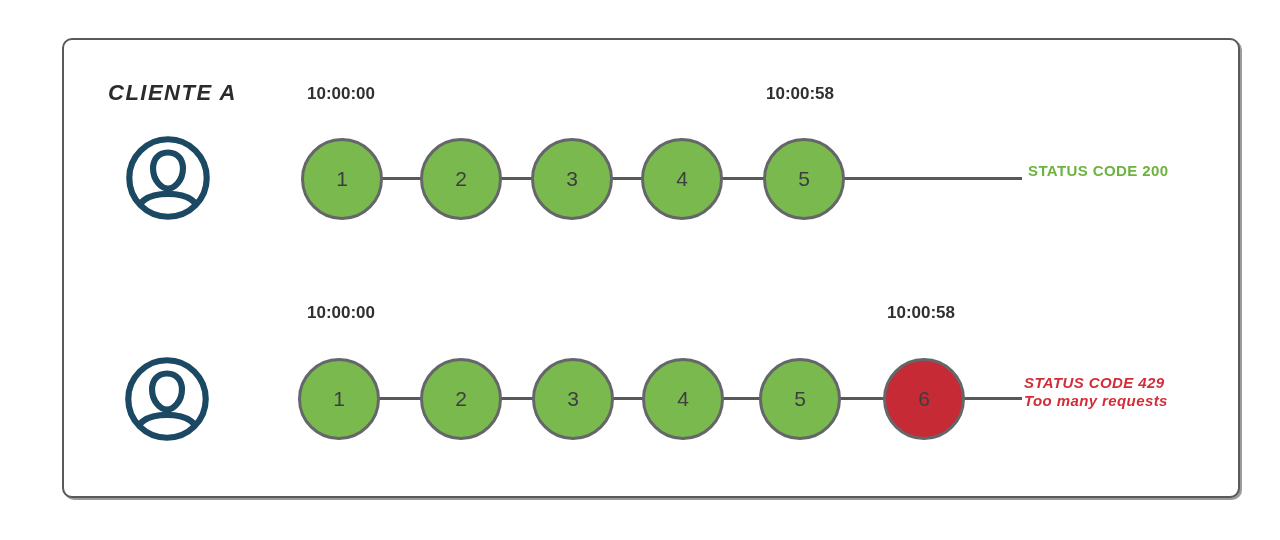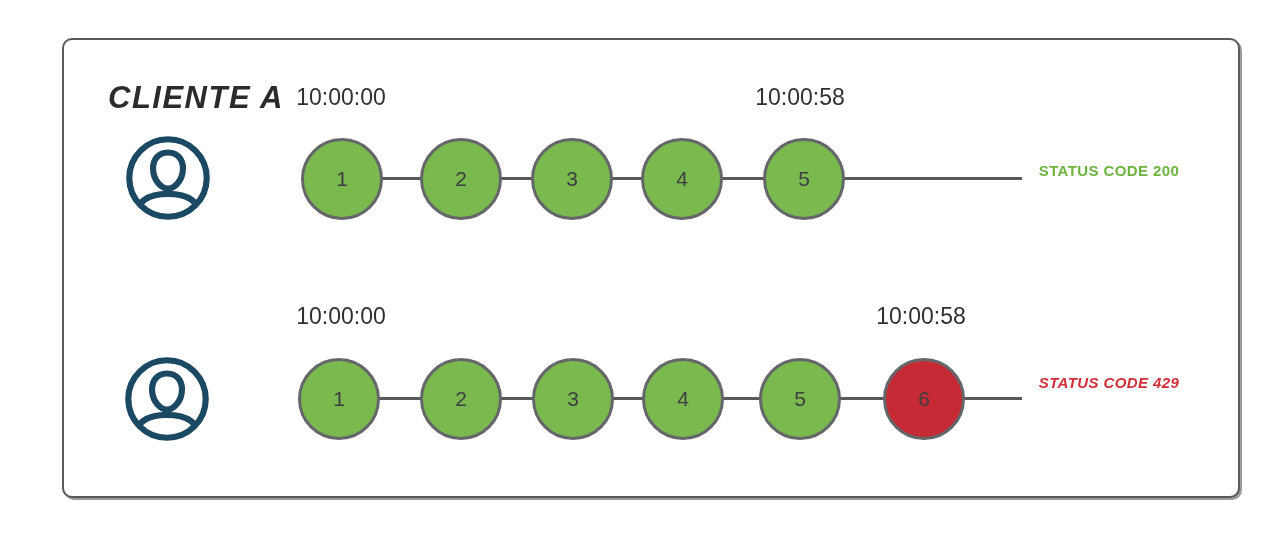--- a/index.html
+++ b/index.html
@@ -19,34 +19,34 @@
     border-radius: 10px;
     box-sizing: border-box;
     box-shadow: 2px 2px 0 rgba(88,89,91,0.6);
     background: #ffffff;
   }
   .client-label {
     position: absolute;
     font-family: "Liberation Sans", sans-serif;
     font-weight: bold;
     font-style: italic;
-    font-size: 31px;
+    font-size: 22px;
     letter-spacing: 1.5px;
     color: #2b2b2b;
     white-space: nowrap;
   }
   .avatar {
     position: absolute;
     width: 88px; height: 88px;
   }
   .timestamp {
     position: absolute;
     transform: translateX(-50%);
-    font-weight: normal;
-    font-size: 23px;
+    font-weight: bold;
+    font-size: 17px;
     color: #2f3032;
     white-space: nowrap;
   }
   .connector {
     position: absolute;
     height: 3px;
     background: #58595b;
   }
   .node {
     position: absolute;
@@ -57,21 +57,20 @@
     display: flex;
     align-items: center;
     justify-content: center;
     font-size: 21px;
     color: #3d3e40;
   }
   .node.success { background: #79b94e; }
   .node.error   { background: #c62a35; }
   .status-block {
     position: absolute;
-    text-align: center;
     font-weight: bold;
     font-size: 15px;
     line-height: 18px;
     letter-spacing: 0.4px;
     white-space: nowrap;
   }
   .status-block.success-text { color: #6db33f; }
   .status-block.error-text   { color: #d22d38; font-style: italic; }
 </style>
 </head>
@@ -132,15 +131,16 @@
 
   <div class="node success" style="left:298px; top:358px;">1</div>
   <div class="node success" style="left:420px; top:358px;">2</div>
   <div class="node success" style="left:532px; top:358px;">3</div>
   <div class="node success" style="left:642px; top:358px;">4</div>
   <div class="node success" style="left:759px; top:358px;">5</div>
   <div class="node error" style="left:883px; top:358px;">6</div>
 
   <div class="status-block error-text" style="left:1024px; top:374px; width:170px;">
     <div>STATUS CODE 429</div>
+    <div>Too many requests</div>
   </div>
 
 </div>
 
 </body></html>

